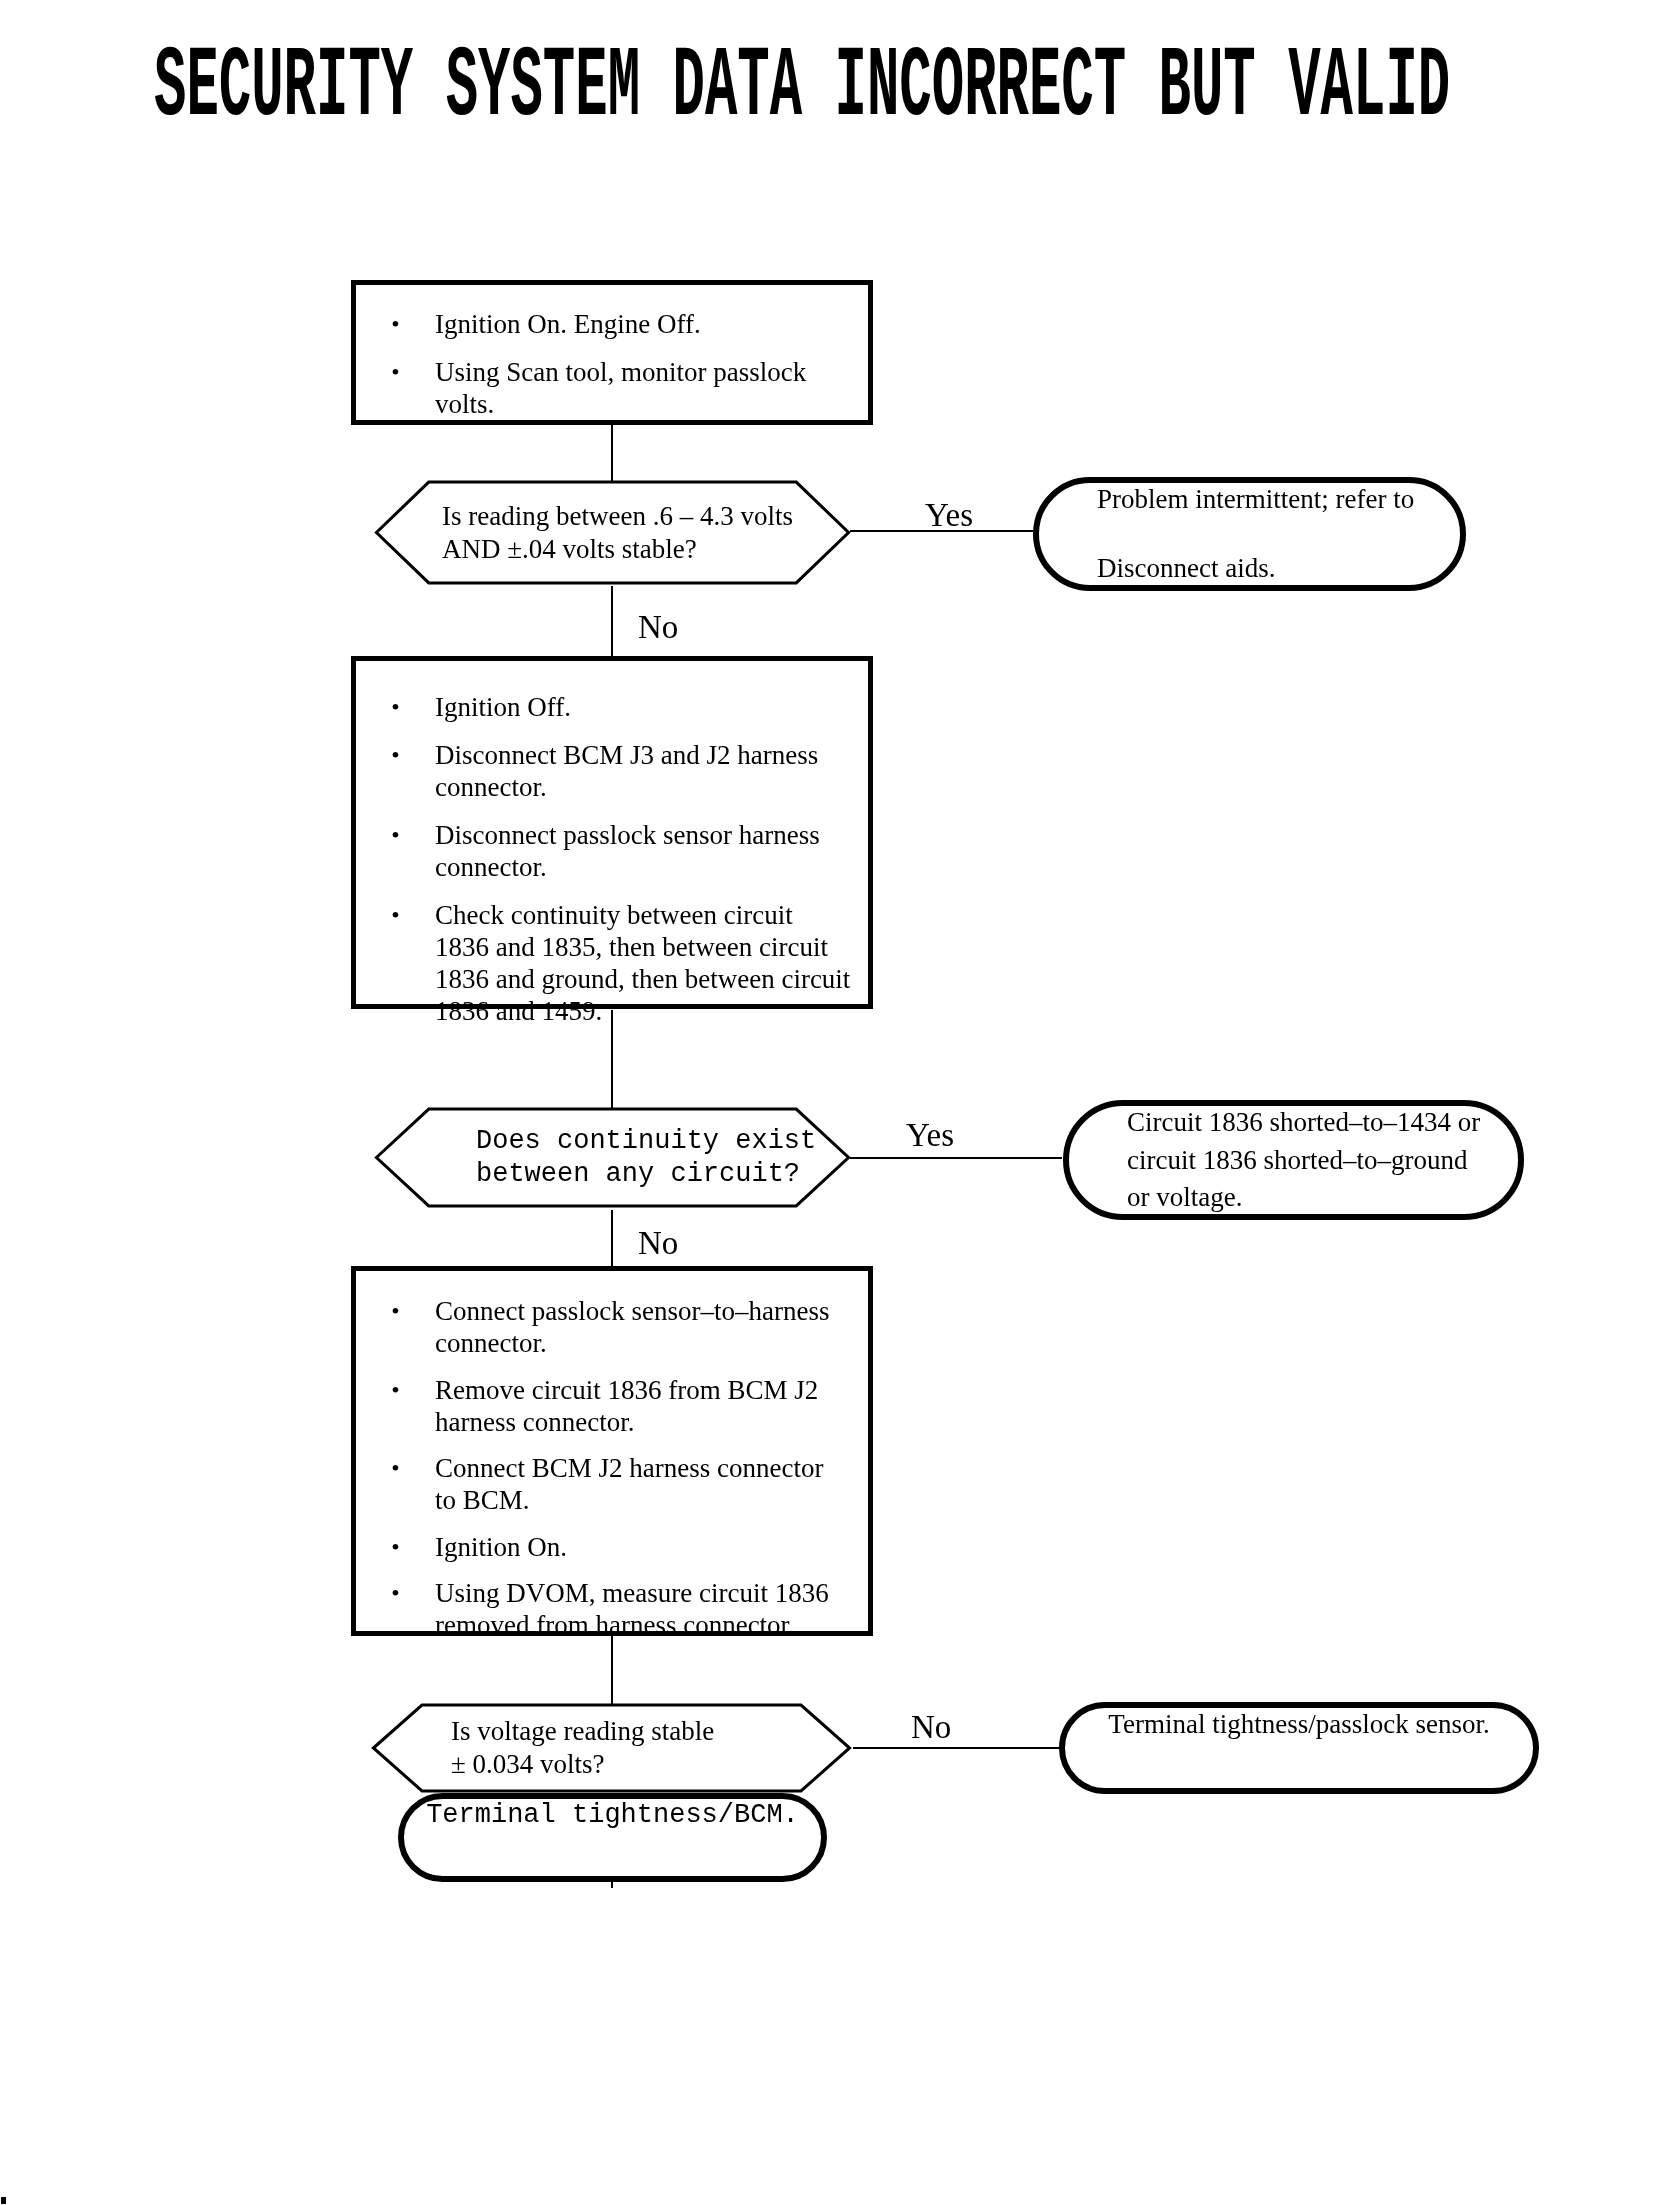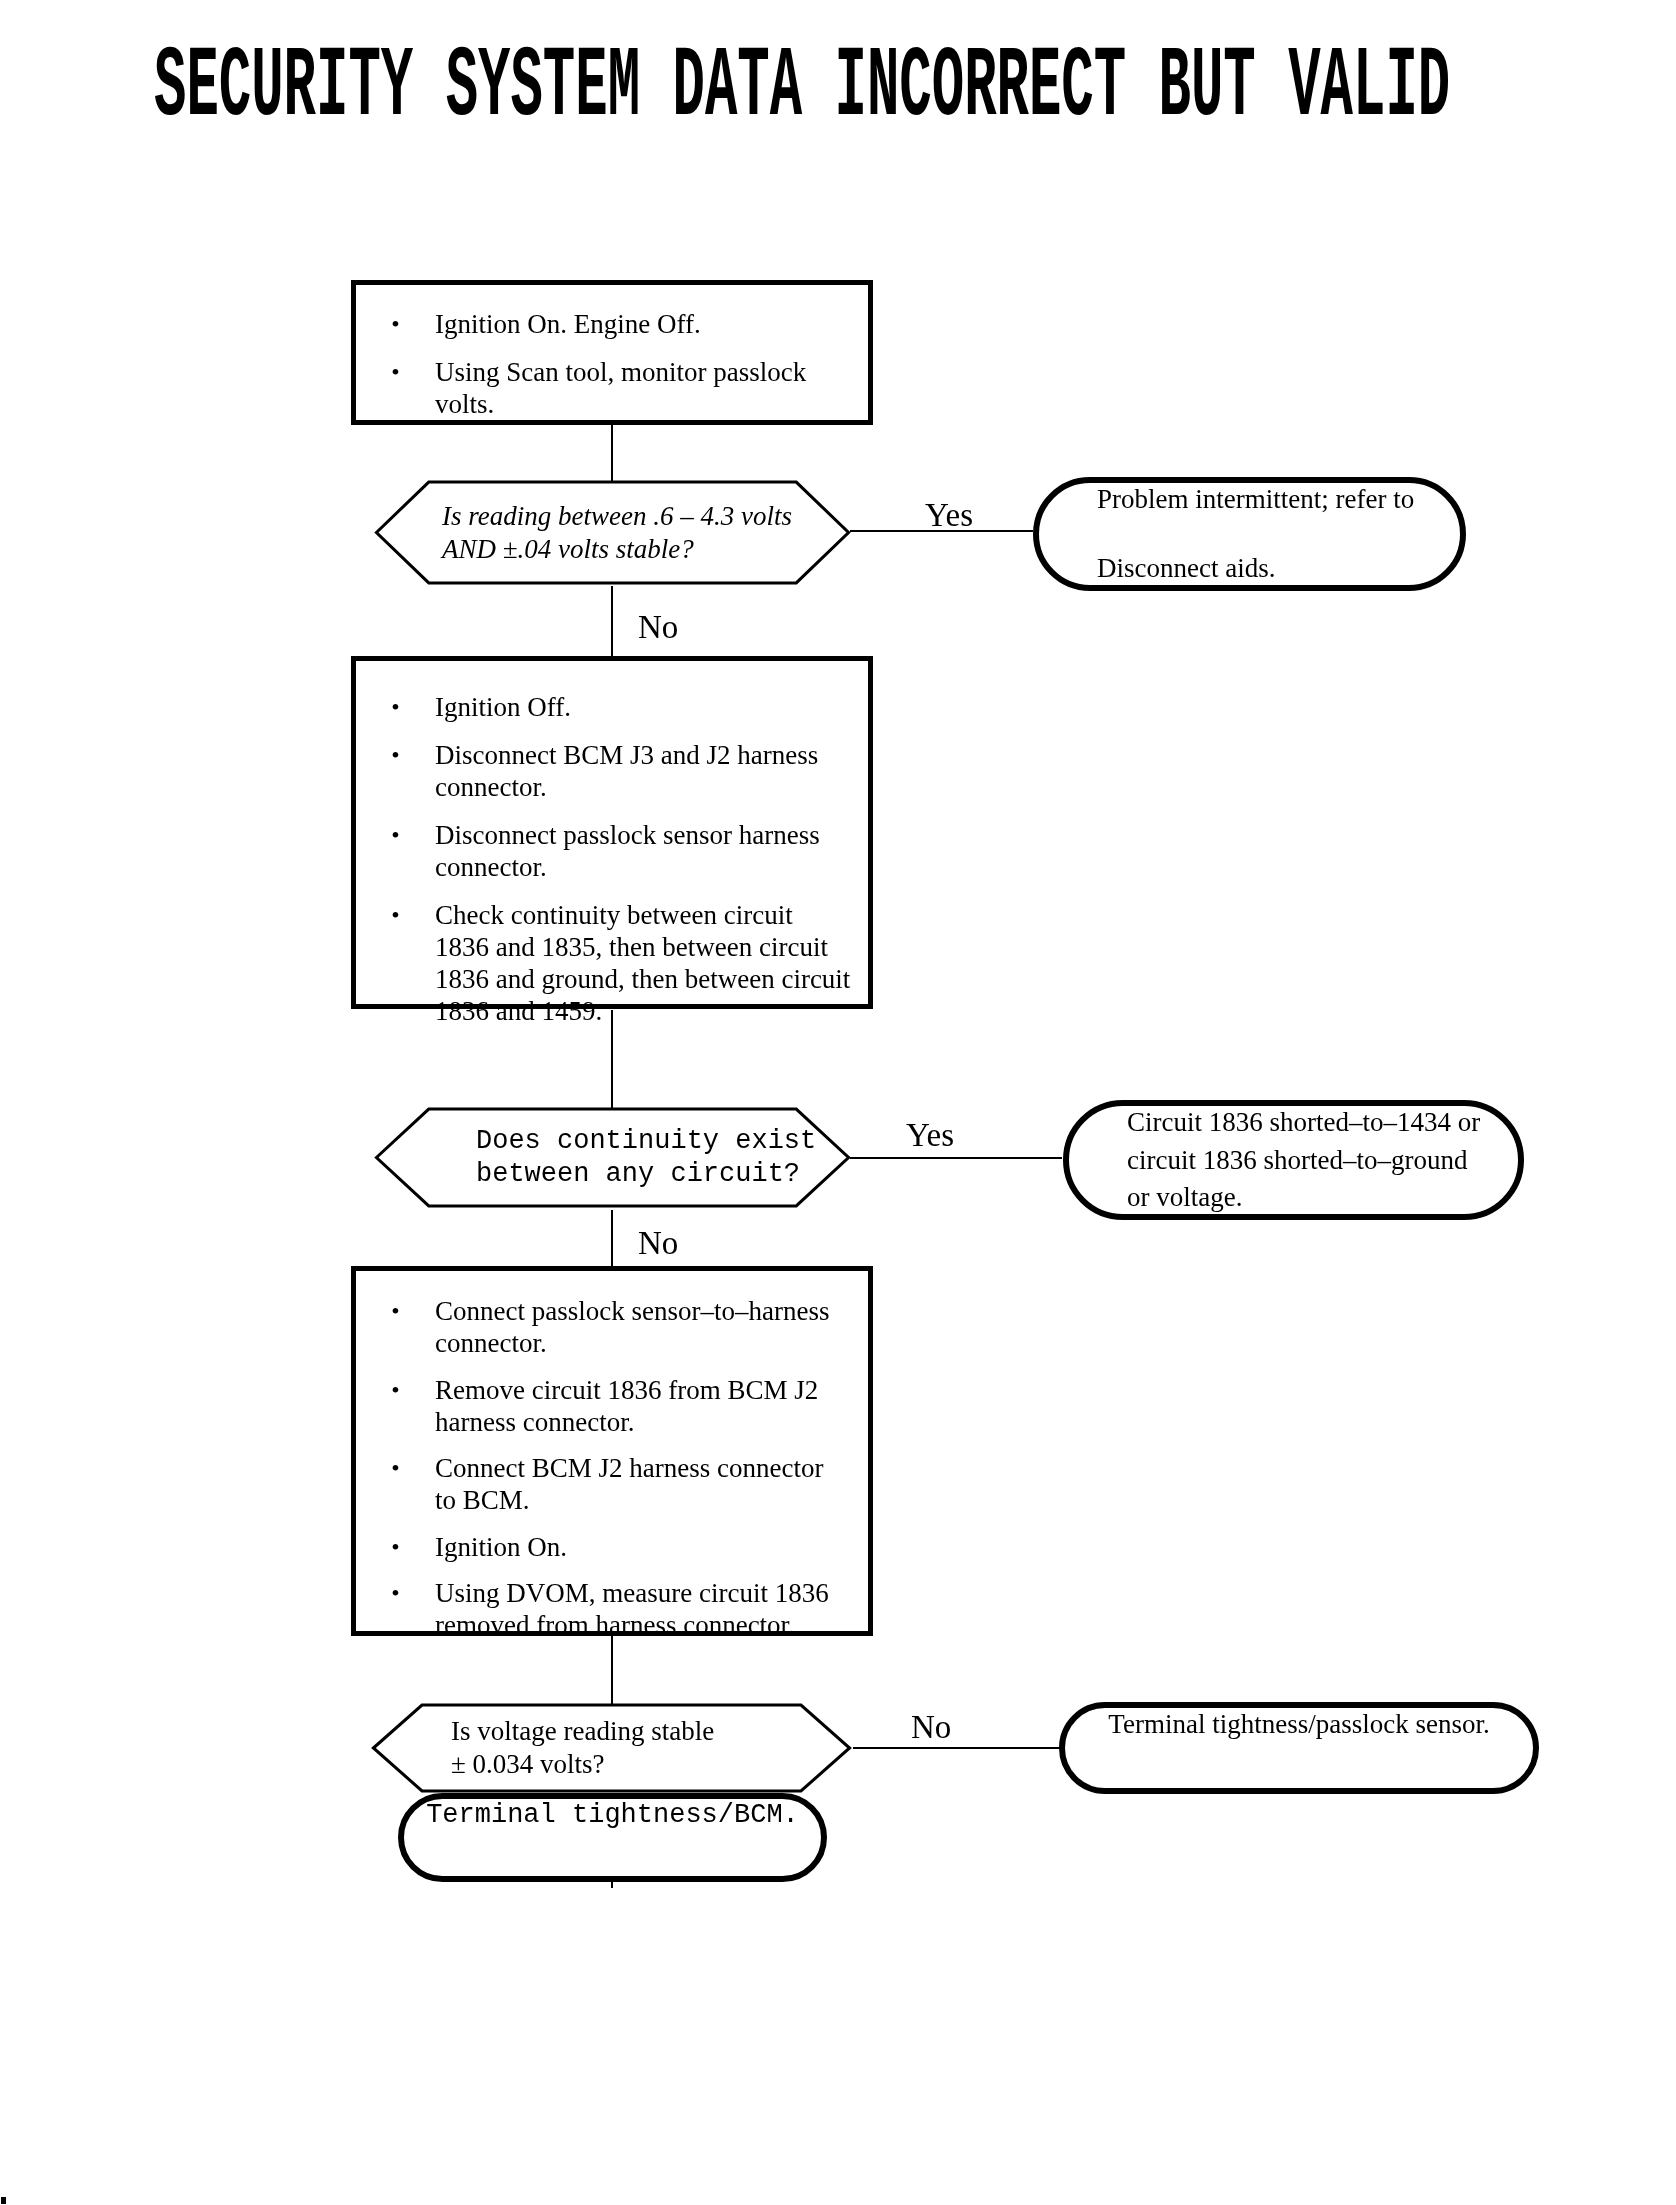--- a/index.html
+++ b/index.html
@@ -62,21 +62,21 @@
       </div>
     </div>
   </div>
 
   <div class="vline" style="left:611px; top:425px; width:2.4px; height:56px;"></div>
 
   <div class="hex" style="left:374px; top:479px; width:477px; height:107px;">
     <svg viewBox="0 0 784 176" preserveAspectRatio="none">
       <polygon points="4,88 90,5 694,5 780,88 694,171 90,171" fill="#ffffff" stroke="#000000" stroke-width="5"></polygon>
     </svg>
-    <div class="htext" style="padding-left:68px;font-style:italic;">
+    <div class="htext" style="padding-left:68px;">
       <div>Is reading between .6 – 4.3 volts</div>
       <div>AND ±.04 volts stable?</div>
     </div>
   </div>
 
   <div class="hline" style="left:850px; top:530px; width:183px; height:2.4px;"></div>
   <div class="edge-label" style="left:925px; top:497px;">Yes</div>
 
   <div class="stadium" style="left:1033px; top:477px; width:433px; height:114px; padding-left:58px;">
     <div>Problem intermittent; refer to</div>

